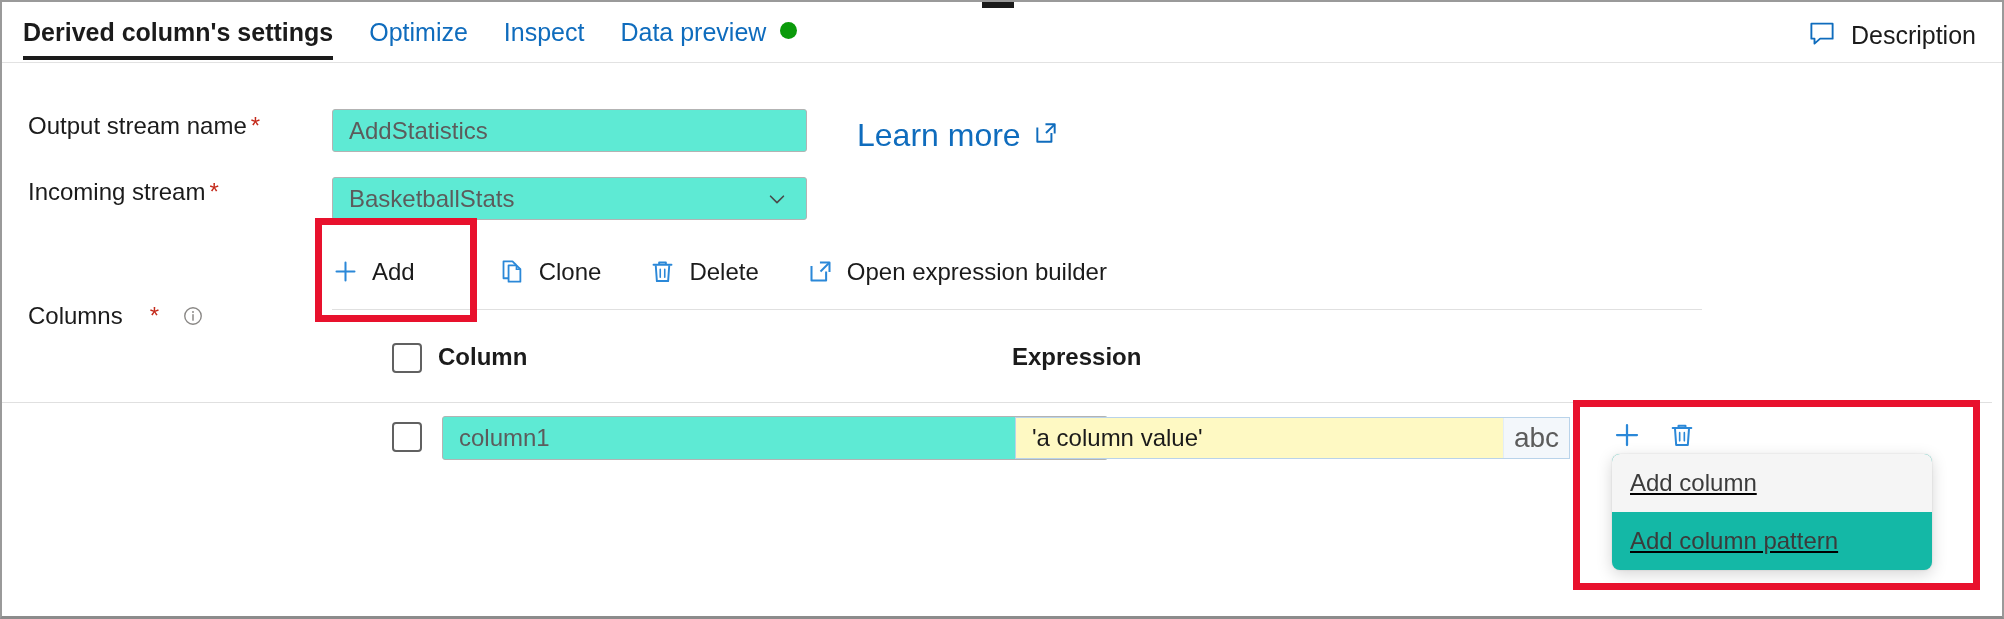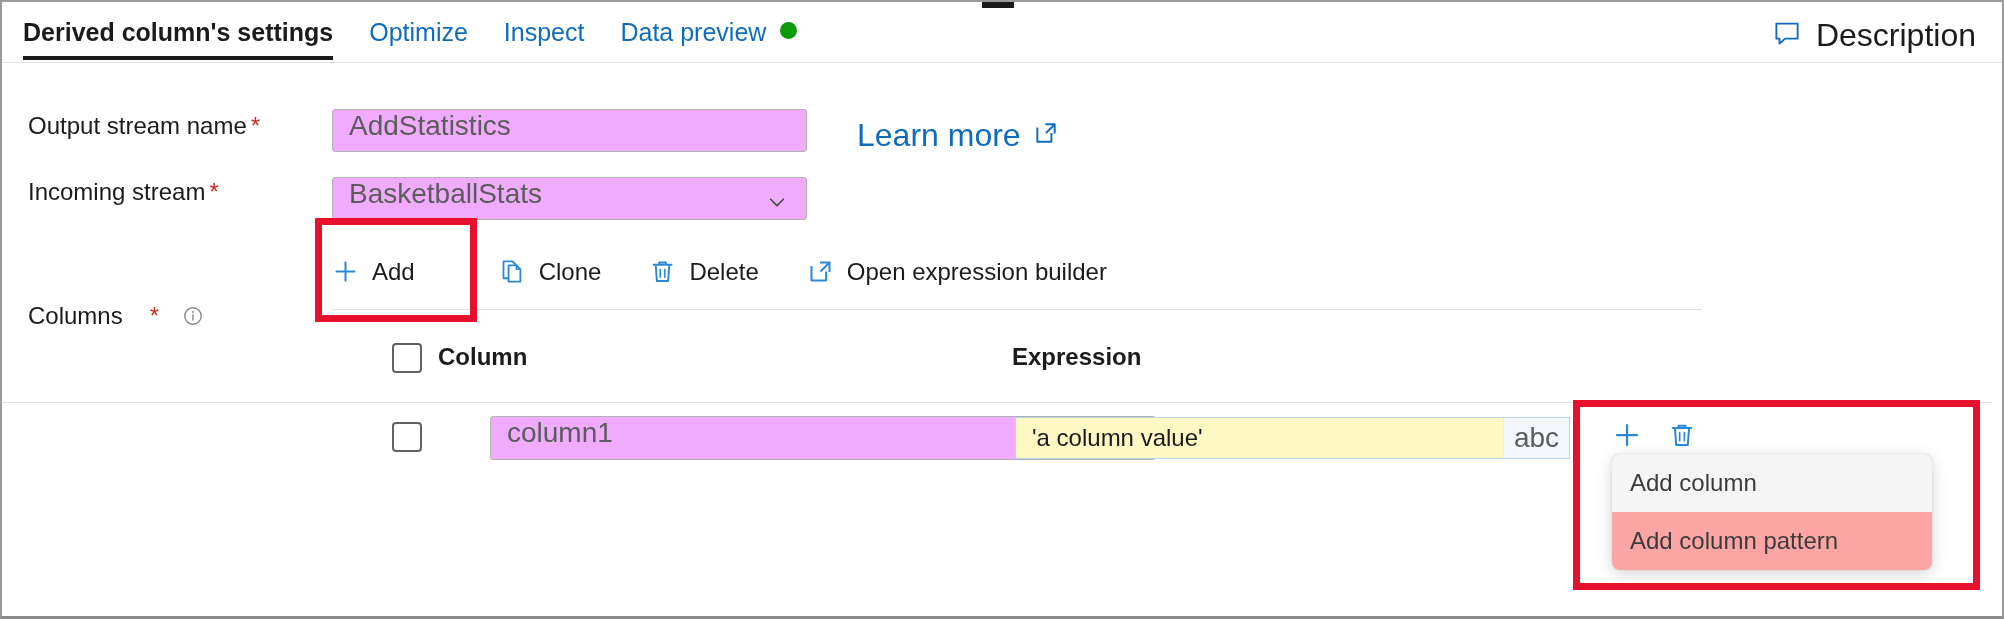--- a/index.html
+++ b/index.html
@@ -91,21 +91,21 @@
     position: absolute;
     right: 26px;
     top: 12px;
     display: flex;
     align-items: center;
     gap: 14px;
     height: 38px;
     cursor: pointer;
   }
   .description-btn .label {
-    font-size: 32px;
+    font-size: 25px;
     color: #1b1b1b;
     text-align: right;
   }
 
   
   .form-label {
     position: absolute;
     font-size: 24px;
     color: #1b1b1b;
     white-space: nowrap;
@@ -114,25 +114,25 @@
     color: #c42b1c;
     font-size: 24px;
     margin-left: 4px;
   }
 
   .textbox {
     position: absolute;
     box-sizing: border-box;
     border: 1px solid #b3b3b3;
     border-radius: 3px;
-    background: #f0abfc;
-    font-size: 28px;
+    background: #5eead4;
+    font-size: 24px;
     color: #5c5c5c;
     display: flex;
-    align-items: flex-start;
+    align-items: center;
     padding-left: 16px;
   }
 
   .dropdown-caret {
     position: absolute;
     right: 18px;
     top: 50%;
     transform: translateY(-50%);
     width: 22px;
     height: 22px;
@@ -227,25 +227,26 @@
     display: flex;
     align-items: center;
     gap: 26px;
   }
   .icon-btn { cursor: pointer; display: flex; align-items: center; }
 
   
   .ctxmenu {
     position: absolute;
     box-sizing: border-box;
-    background: #fca5a5;
+    background: #14b8a6;
     border-radius: 8px;
     box-shadow: 0 4px 16px rgba(0,0,0,0.17), 0 0 2px rgba(0,0,0,0.12);
     overflow: hidden;
     padding: 0;
+    text-decoration: underline;
   }
   .ctxitem {
     font-size: 24px;
     color: #3b3b3b;
     height: 58px;
     display: flex;
     align-items: center;
     padding-left: 18px;
     cursor: pointer;
     white-space: nowrap;
@@ -382,21 +383,21 @@
   </div>
 
   <div class="checkbox" style="left:390px; top:341px;"></div>
   <div class="col-header" style="left:436px; top:341px;">Column</div>
   <div class="col-header" style="left:1010px; top:341px;">Expression</div>
 
   <div class="divider" style="left:0px; top:400px; width:1990px;"></div>
 
   <div class="checkbox" style="left:390px; top:420px;"></div>
 
-  <div class="textbox" style="left:440px; top:414px; width:666px; height:44px;margin-left:48px;">
+  <div class="textbox" style="left:440px; top:414px; width:666px; height:44px;">
     <span>column1</span>
     <span class="dropdown-caret">
       <svg width="20" height="20" viewBox="0 0 24 24">
           <path d="M5 9l7 8 7-8z" fill="#1b1b1b"></path>
         </svg>
     </span>
   </div>
 
   <div class="expr-box" style="left:1013px; top:415px; width:555px; height:42px;">
     <span>'a column value'</span>

